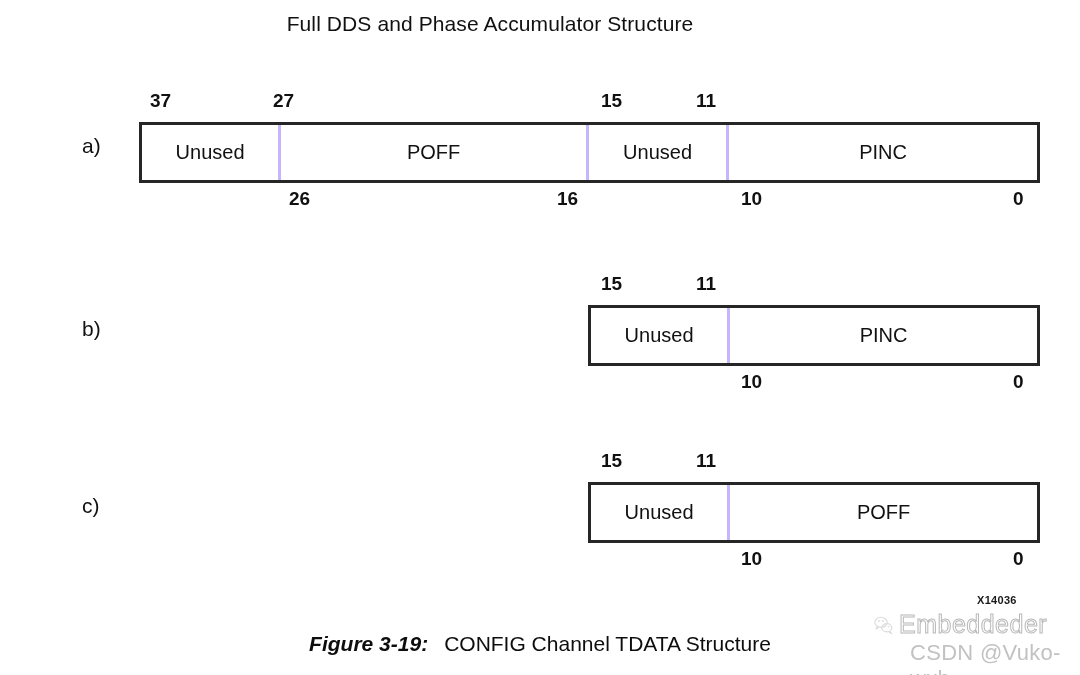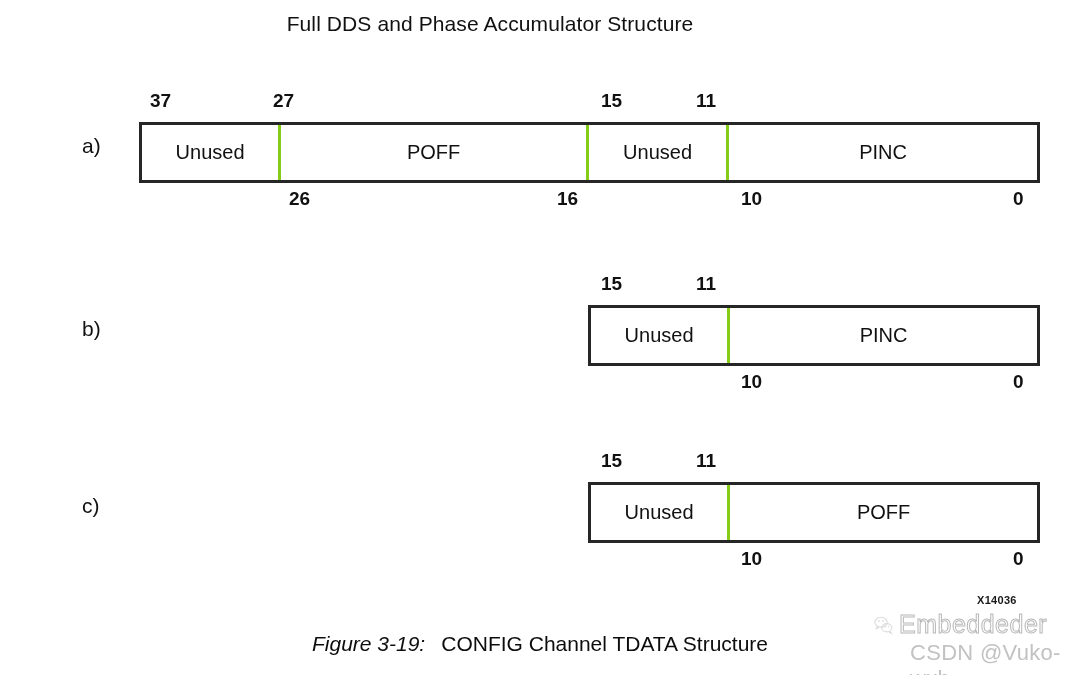--- a/index.html
+++ b/index.html
@@ -57,21 +57,21 @@
     flex-direction: row;
   }
   .field {
     box-sizing: border-box;
     display: flex;
     align-items: center;
     justify-content: center;
     font-size: 20px;
     color: #111111;
     height: 100%;
-    border-right: 3px solid #84cc16;
+    border-right: 3px solid #c4b5fd;
     white-space: nowrap;
   }
   .field:last-child {
     border-right: none;
     border-radius: 6px;
   }
 
   
   .bit-label {
     position: absolute;
@@ -100,21 +100,21 @@
     left: 0;
     top: 632px;
     width: 1080px;
     text-align: center;
     font-size: 21px;
     color: #0d0d0d;
     white-space: nowrap;
   }
   #caption-number {
     font-style: italic;
-    font-weight: 400;
+    font-weight: 700;
     margin-right: 16px;
   }
   #caption-text {
     font-weight: 400;
   }
 
   
   #watermark {
     position: absolute;
     left: 872px;

